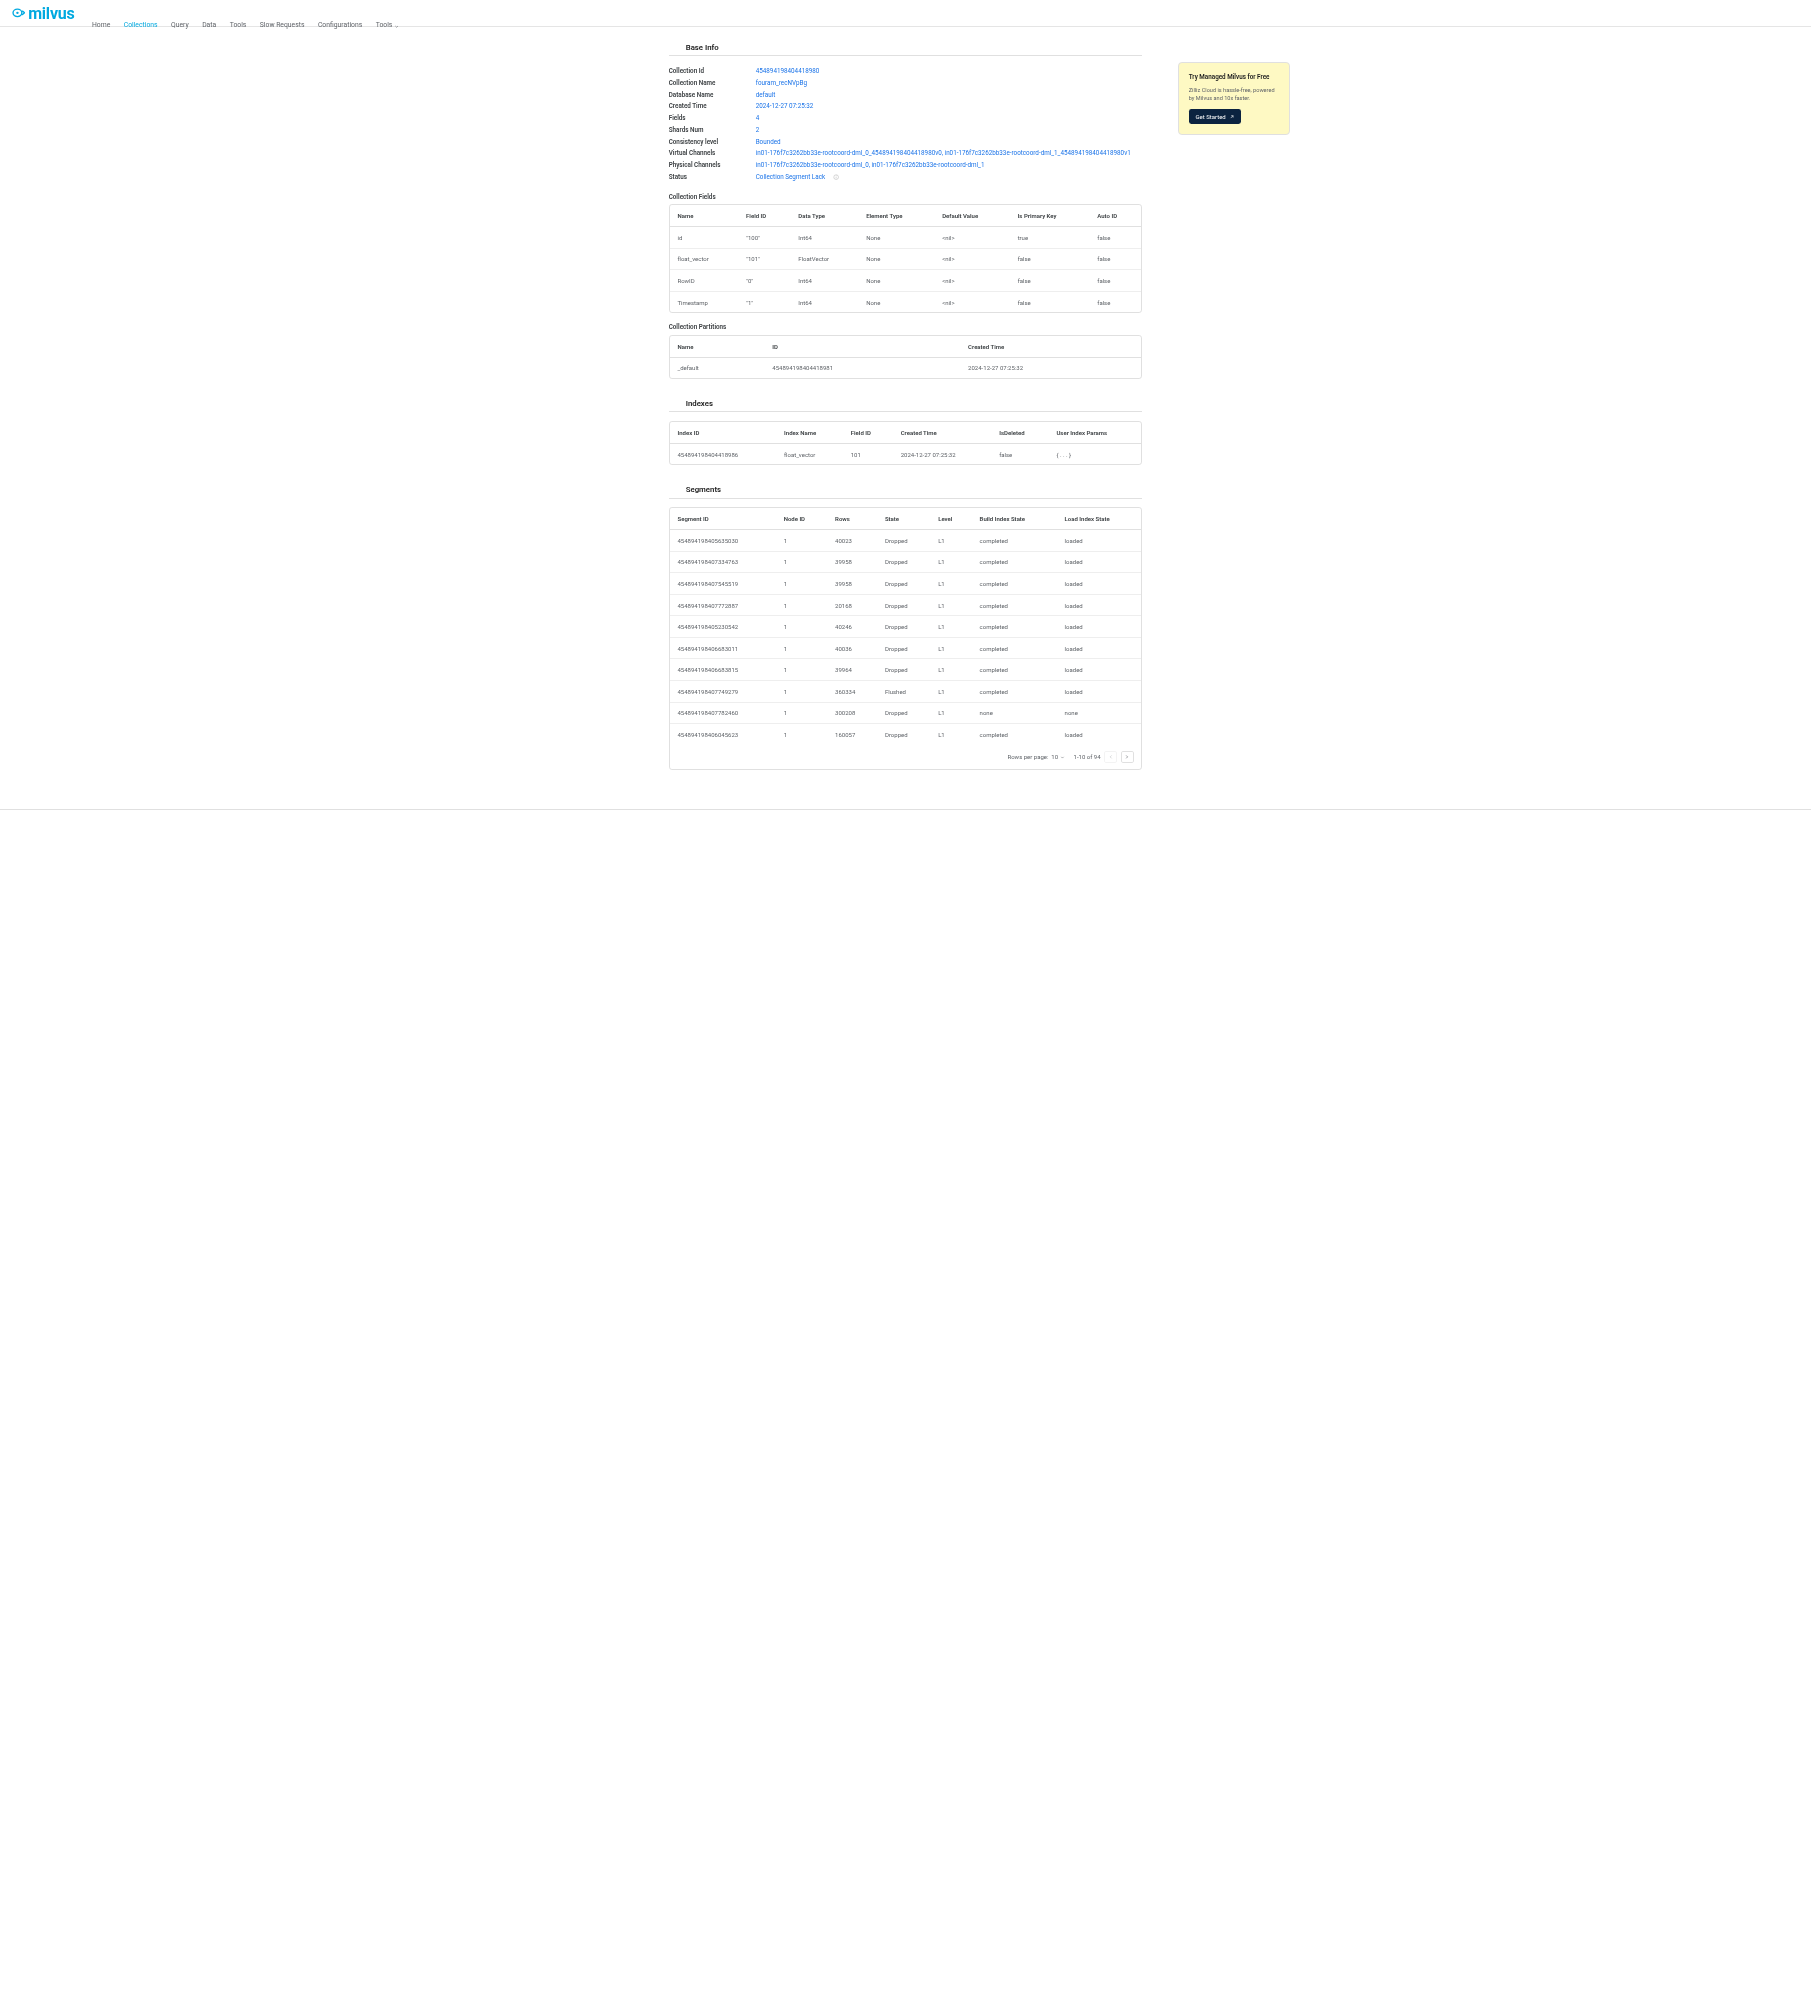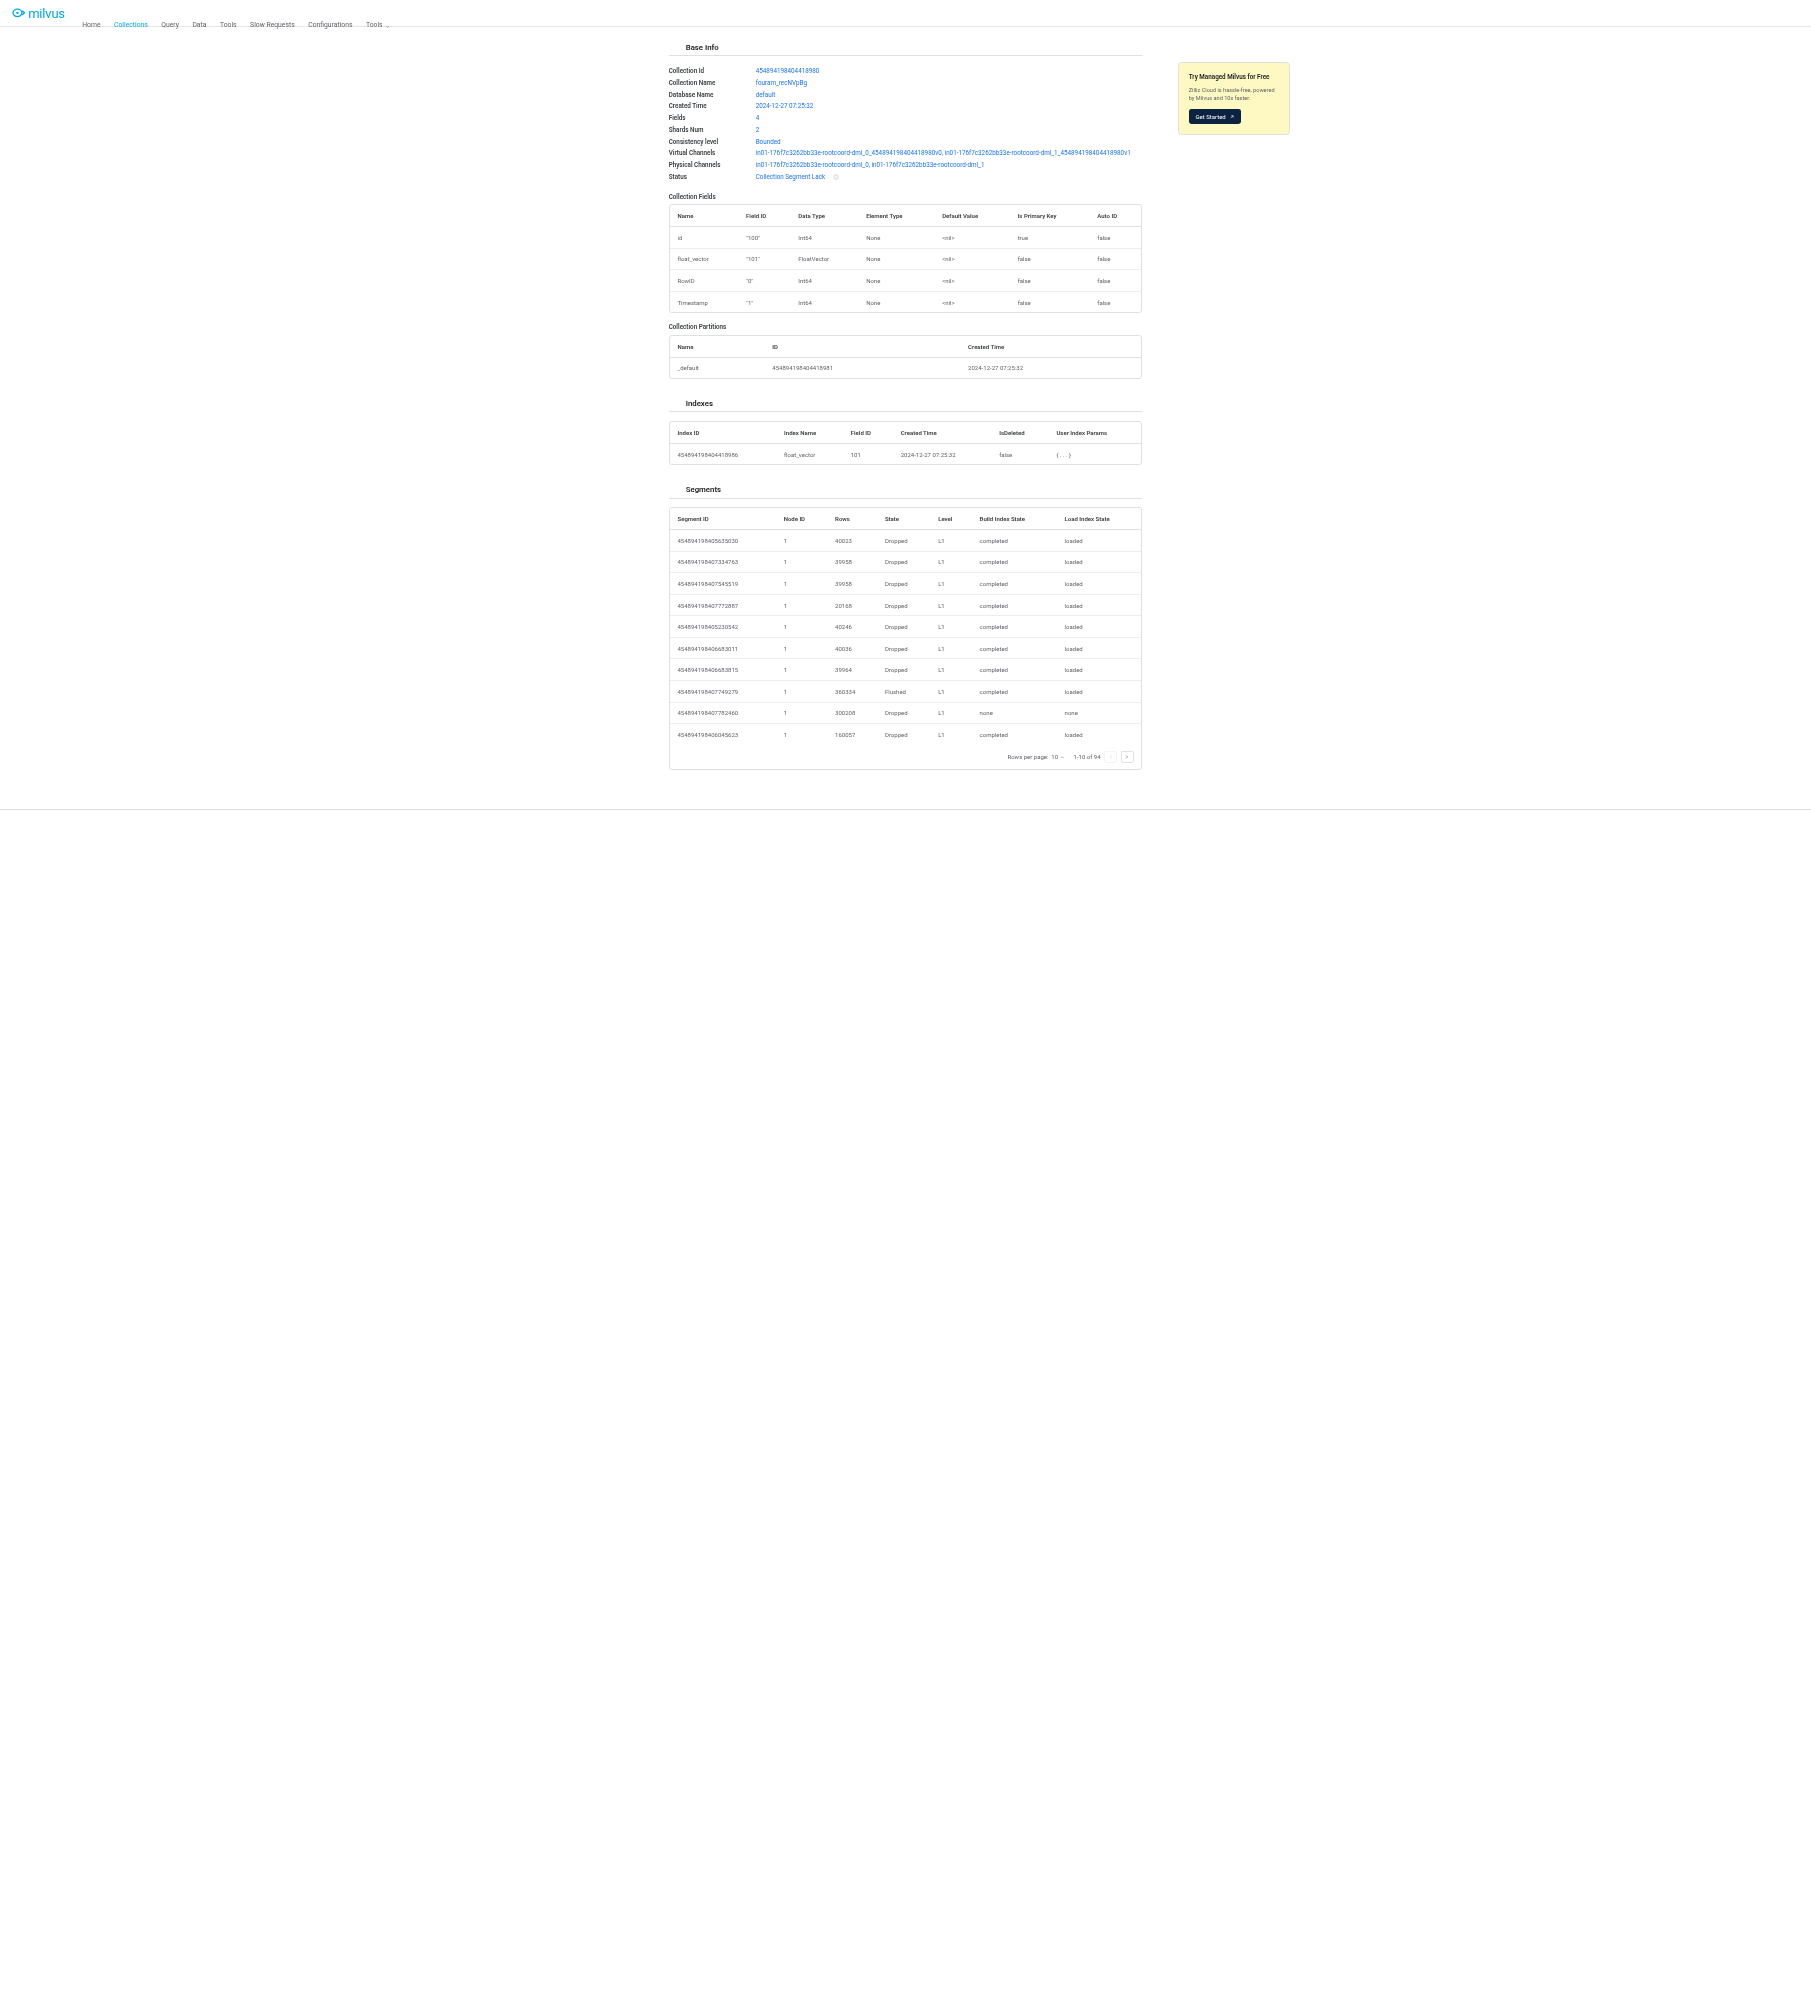--- a/index.html
+++ b/index.html
@@ -18,22 +18,22 @@
       border-bottom: 0.5px solid #e5e5e5;
       gap: 1.9px;
     }
     .logo {
       display: flex;
       align-items: center;
       gap: 2.9px;
       margin-right: 9.7px;
     }
     .logo-text {
-      font-size: 13px;
-      font-weight: 400;
+      font-size: 16px;
+      font-weight: 700;
       color: #00A9E0;
       letter-spacing: -0.2px;
     }
     .nav-item {
       padding: 3.9px 5.8px;
       color: #5f6368;
       font-size: 6.8px;
       cursor: pointer;
       text-decoration: none;
       margin-top: 24px;

